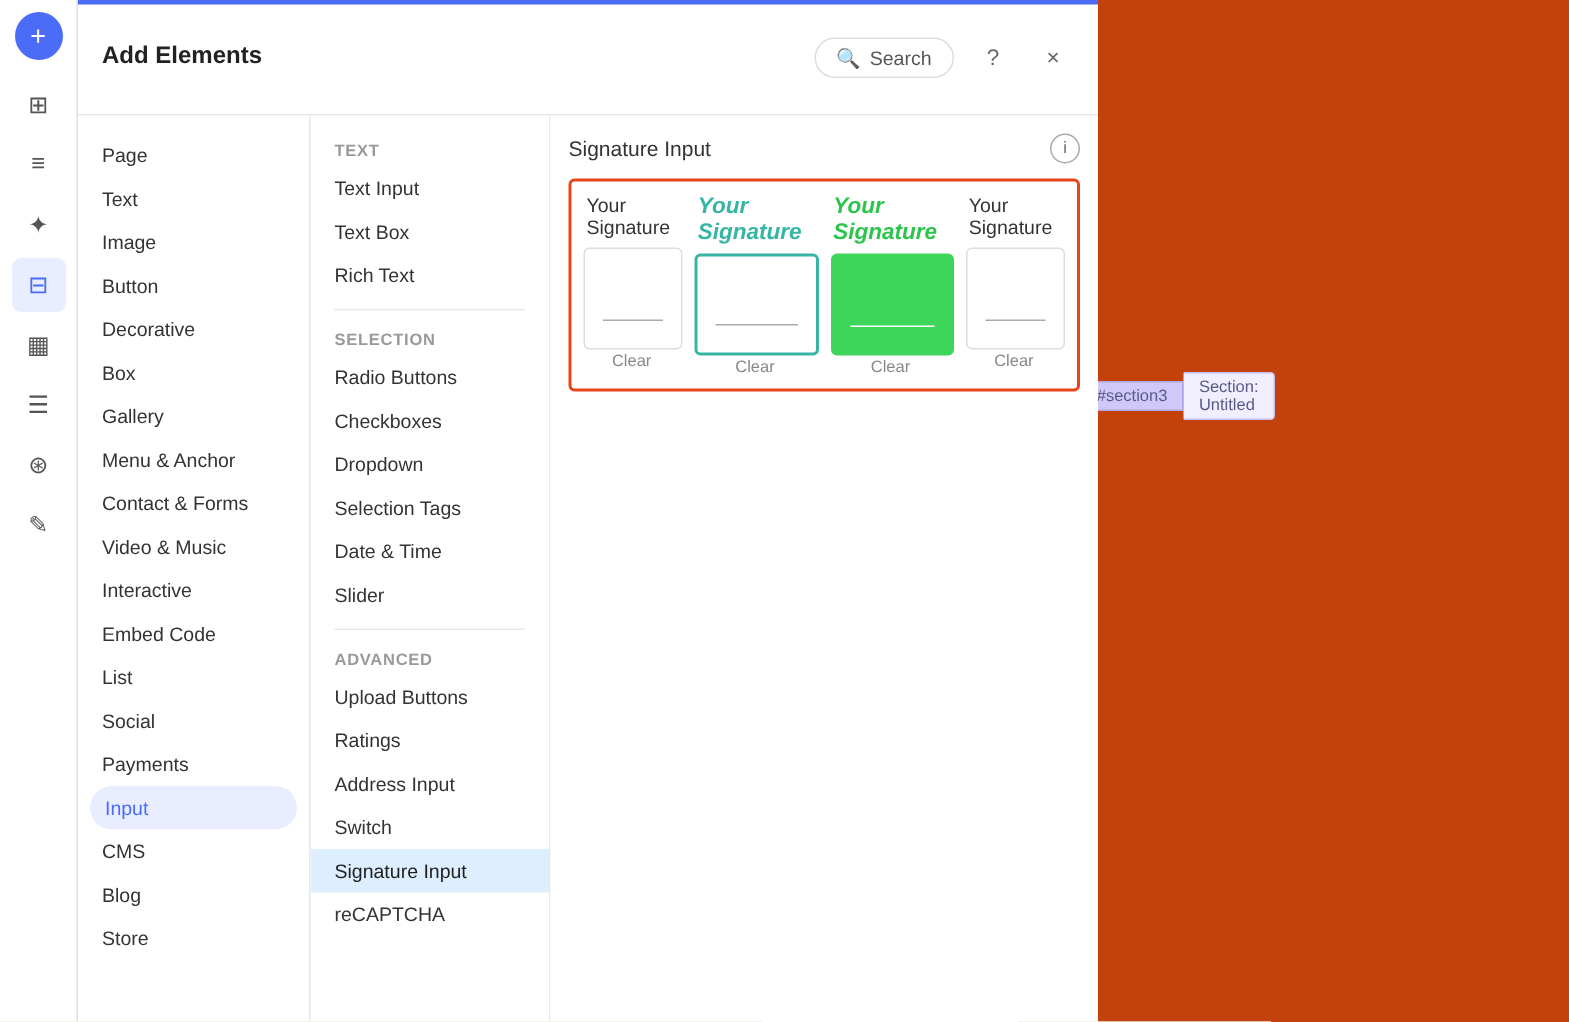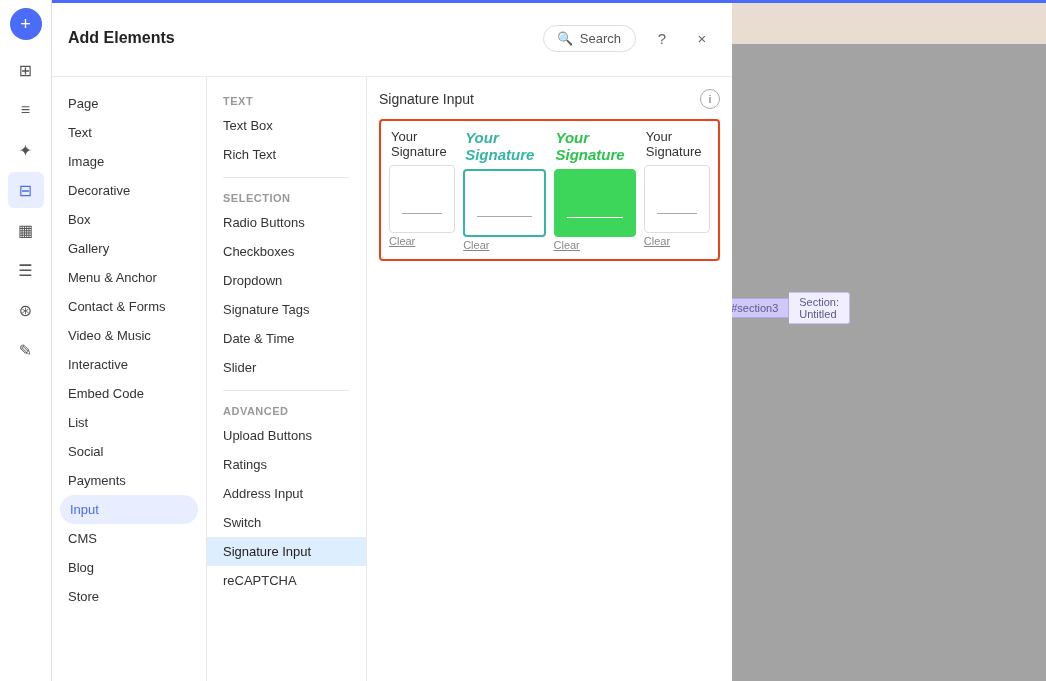--- a/index.html
+++ b/index.html
@@ -239,35 +239,33 @@
     }
     .sig-line {
       position: absolute;
       bottom: 18px;
       left: 12px;
       right: 12px;
       border-bottom: 1.5px solid #aaa;
     }
     .sig-line.white { border-bottom-color: #fff; }
     .sig-clear {
-      text-align: left;
+      text-align: center;
       font-size: 11px;
       color: #888;
       padding-top: 2px;
       padding-right: 2px;
-      text-decoration: underline;
     }
 
     
     .canvas-area {
       flex: 1;
-      background: #a3a3a3;
+      background: #c2410c;
       position: relative;
       overflow: hidden;
-      margin-top: 44px;
     }
     .section-label-badge {
       position: absolute;
       top: 248px;
       right: 196px;
       display: flex;
       align-items: center;
       gap: 0;
     }
     .section-id-tag {
@@ -328,49 +326,51 @@
       <button class="close-btn">×</button>
     </div>
   </div>
 
   <div class="panel-body">
 
     <div class="col-categories">
       <div class="cat-item">Page</div>
       <div class="cat-item">Text</div>
       <div class="cat-item">Image</div>
+      <div class="cat-item">Button</div>
       <div class="cat-item">Decorative</div>
       <div class="cat-item">Box</div>
       <div class="cat-item">Gallery</div>
       <div class="cat-item">Menu &amp; Anchor</div>
       <div class="cat-item">Contact &amp; Forms</div>
       <div class="cat-item">Video &amp; Music</div>
       <div class="cat-item">Interactive</div>
       <div class="cat-item">Embed Code</div>
       <div class="cat-item">List</div>
       <div class="cat-item">Social</div>
       <div class="cat-item">Payments</div>
       <div class="cat-item active">Input</div>
       <div class="cat-item">CMS</div>
       <div class="cat-item">Blog</div>
       <div class="cat-item">Store</div>
     </div>
 
     <div class="col-subcategories">
       <div class="sub-section-label">TEXT</div>
+      <div class="sub-item">Text Input</div>
       <div class="sub-item">Text Box</div>
       <div class="sub-item">Rich Text</div>
 
       <hr class="sub-divider">
 
       <div class="sub-section-label">SELECTION</div>
       <div class="sub-item">Radio Buttons</div>
       <div class="sub-item">Checkboxes</div>
       <div class="sub-item">Dropdown</div>
-      <div class="sub-item">Signature Tags</div>
+      <div class="sub-item">Selection Tags</div>
       <div class="sub-item">Date &amp; Time</div>
       <div class="sub-item">Slider</div>
 
       <hr class="sub-divider">
 
       <div class="sub-section-label">ADVANCED</div>
       <div class="sub-item">Upload Buttons</div>
       <div class="sub-item">Ratings</div>
       <div class="sub-item">Address Input</div>
       <div class="sub-item">Switch</div>

